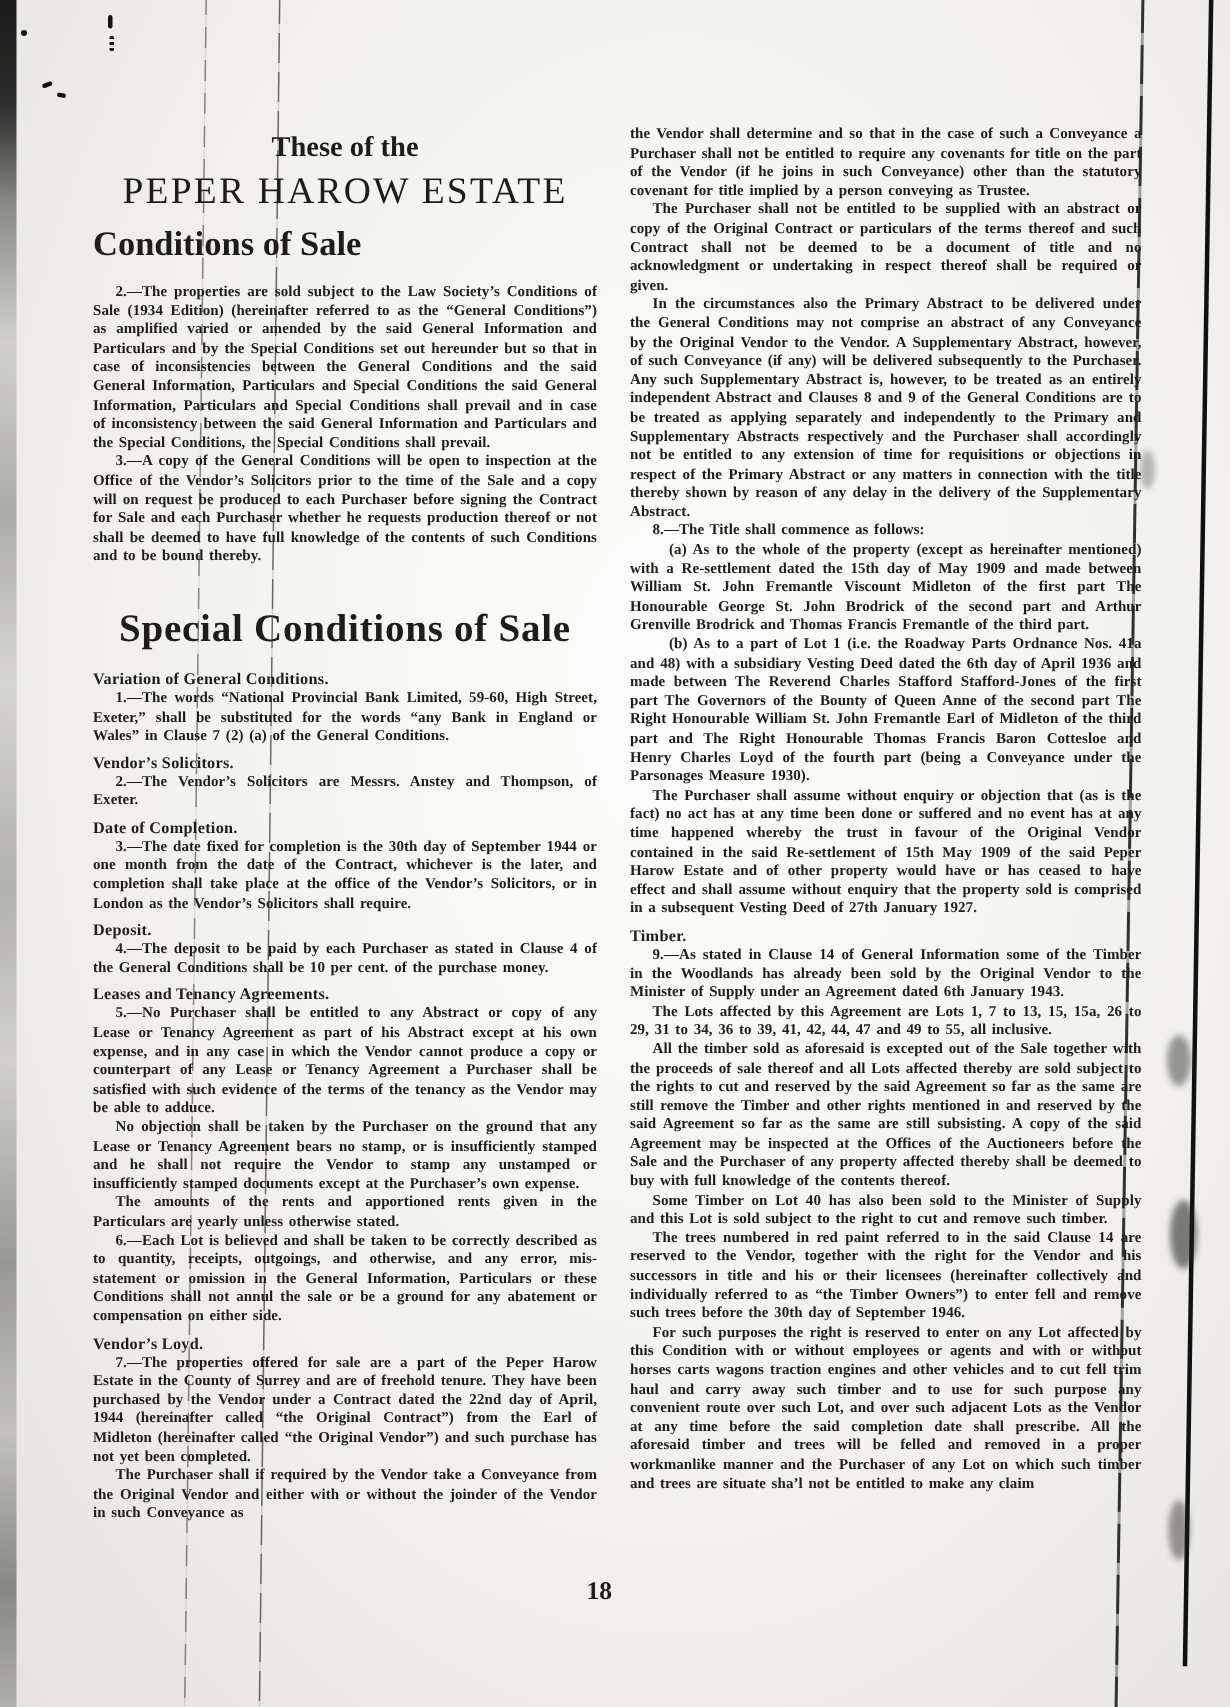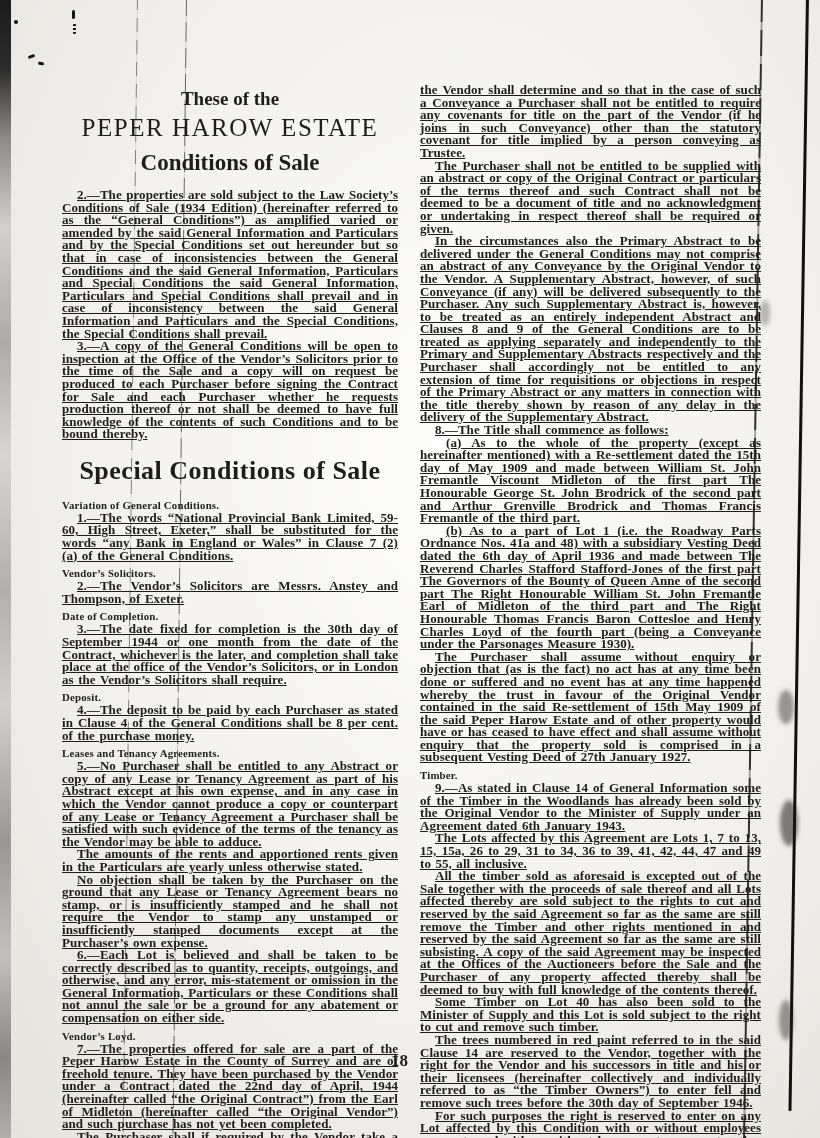--- a/index.html
+++ b/index.html
@@ -49,32 +49,32 @@
   .speck-4{left:73px;top:24px;width:3px;height:10px;border-radius:1px;
     background:repeating-linear-gradient(to bottom,#15130f 0 2px,transparent 2px 4px);}
   .speck-5{left:14px;top:20px;width:4px;height:4px;}
 
   
   .col{position:absolute;}
   .col-left{left:62px;top:88px;width:336px;}
   .col-right{left:420px;top:84px;width:341px;}
 
   .para{
-    margin:0;font-size:13px;line-height:12.6px;font-weight:700;
-    text-align:justify;text-indent:15px;word-spacing:1.2px;letter-spacing:.05px;text-decoration:underline;
+    margin:0;font-size:10px;line-height:12.6px;font-weight:700;
+    text-align:justify;text-indent:15px;word-spacing:1.2px;letter-spacing:.05px;
   }
   .indent-none{text-indent:0;}
   .indent-large{text-indent:26px;}
   .side-heading{
     font-size:10.8px;line-height:13px;font-weight:700;margin-top:5px;letter-spacing:.2px;
   }
   .title-sm{font-size:19px;font-weight:700;text-align:center;margin:0 0 4px;}
   .title-lg{font-size:25px;font-weight:400;text-align:center;letter-spacing:1.5px;margin:0 0 8px;}
-  .title-md{font-size:23px;font-weight:700;text-align:center;margin:0 0 13px;}
-  .section-title{font-size:26px;font-weight:700;text-align:center;margin:15px 0 13px;letter-spacing:.5px;}
+  .title-md{font-size:23px;font-weight:700;text-align:left;margin:0 0 13px;}
+  .section-title{font-size:26px;font-weight:700;text-align:center;margin:26px 0 13px;letter-spacing:.5px;}
 
   .page-number{
     position:absolute;left:368px;top:1051px;width:40px;text-align:right;
     font-size:17px;font-weight:700;font-family:"Liberation Serif","DejaVu Serif",serif;
   }
 </style>
 </head>
 <body>
 
 <div class="page">
@@ -101,25 +101,25 @@
       <p class="para">2.—The properties are sold subject to the Law Society’s Conditions of Sale (1934 Edition) (hereinafter referred to as the “General Conditions”) as amplified varied or amended by the said General Information and Particulars and by the Special Conditions set out hereunder but so that in case of inconsistencies between the General Conditions and the said General Information, Particulars and Special Conditions the said General Information, Particulars and Special Conditions shall prevail and in case of inconsistency between the said General Information and Particulars and the Special Conditions, the Special Conditions shall prevail.</p>
       <p class="para">3.—A copy of the General Conditions will be open to inspection at the Office of the Vendor’s Solicitors prior to the time of the Sale and a copy will on request be produced to each Purchaser before signing the Contract for Sale and each Purchaser whether he requests production thereof or not shall be deemed to have full knowledge of the contents of such Conditions and to be bound thereby.</p>
       <div class="section-title">Special Conditions of Sale</div>
       <div class="side-heading">Variation of General Conditions.</div>
       <p class="para">1.—The words “National Provincial Bank Limited, 59-60, High Street, Exeter,” shall be substituted for the words “any Bank in England or Wales” in Clause 7 (2) (a) of the General Conditions.</p>
       <div class="side-heading">Vendor’s Solicitors.</div>
       <p class="para">2.—The Vendor’s Solicitors are Messrs. Anstey and Thompson, of Exeter.</p>
       <div class="side-heading">Date of Completion.</div>
       <p class="para">3.—The date fixed for completion is the 30th day of September 1944 or one month from the date of the Contract, whichever is the later, and completion shall take place at the office of the Vendor’s Solicitors, or in London as the Vendor’s Solicitors shall require.</p>
       <div class="side-heading">Deposit.</div>
-      <p class="para">4.—The deposit to be paid by each Purchaser as stated in Clause 4 of the General Conditions shall be 8 per cent. of the purchase money.</p>
+      <p class="para">4.—The deposit to be paid by each Purchaser as stated in Clause 4 of the General Conditions shall be 10 per cent. of the purchase money.</p>
       <div class="side-heading">Leases and Tenancy Agreements.</div>
       <p class="para">5.—No Purchaser shall be entitled to any Abstract or copy of any Lease or Tenancy Agreement as part of his Abstract except at his own expense, and in any case in which the Vendor cannot produce a copy or counterpart of any Lease or Tenancy Agreement a Purchaser shall be satisfied with such evidence of the terms of the tenancy as the Vendor may be able to adduce.</p>
+      <p class="para">No objection shall be taken by the Purchaser on the ground that any Lease or Tenancy Agreement bears no stamp, or is insufficiently stamped and he shall not require the Vendor to stamp any unstamped or insufficiently stamped documents except at the Purchaser’s own expense.</p>
       <p class="para">The amounts of the rents and apportioned rents given in the Particulars are yearly unless otherwise stated.</p>
-      <p class="para">No objection shall be taken by the Purchaser on the ground that any Lease or Tenancy Agreement bears no stamp, or is insufficiently stamped and he shall not require the Vendor to stamp any unstamped or insufficiently stamped documents except at the Purchaser’s own expense.</p>
       <p class="para">6.—Each Lot is believed and shall be taken to be correctly described as to quantity, receipts, outgoings, and otherwise, and any error, mis-statement or omission in the General Information, Particulars or these Conditions shall not annul the sale or be a ground for any abatement or compensation on either side.</p>
       <div class="side-heading">Vendor’s Loyd.</div>
       <p class="para">7.—The properties offered for sale are a part of the Peper Harow Estate in the County of Surrey and are of freehold tenure. They have been purchased by the Vendor under a Contract dated the 22nd day of April, 1944 (hereinafter called “the Original Contract”) from the Earl of Midleton (hereinafter called “the Original Vendor”) and such purchase has not yet been completed.</p>
       <p class="para">The Purchaser shall if required by the Vendor take a Conveyance from the Original Vendor and either with or without the joinder of the Vendor in such Conveyance as</p>
     </div>
   <div class="col col-right">
       <p class="para indent-none">the Vendor shall determine and so that in the case of such a Conveyance a Purchaser shall not be entitled to require any covenants for title on the part of the Vendor (if he joins in such Conveyance) other than the statutory covenant for title implied by a person conveying as Trustee.</p>
       <p class="para">The Purchaser shall not be entitled to be supplied with an abstract or copy of the Original Contract or particulars of the terms thereof and such Contract shall not be deemed to be a document of title and no acknowledgment or undertaking in respect thereof shall be required or given.</p>
       <p class="para">In the circumstances also the Primary Abstract to be delivered under the General Conditions may not comprise an abstract of any Conveyance by the Original Vendor to the Vendor. A Supplementary Abstract, however, of such Conveyance (if any) will be delivered subsequently to the Purchaser. Any such Supplementary Abstract is, however, to be treated as an entirely independent Abstract and Clauses 8 and 9 of the General Conditions are to be treated as applying separately and independently to the Primary and Supplementary Abstracts respectively and the Purchaser shall accordingly not be entitled to any extension of time for requisitions or objections in respect of the Primary Abstract or any matters in connection with the title thereby shown by reason of any delay in the delivery of the Supplementary Abstract.</p>
       <p class="para">8.—The Title shall commence as follows:</p>

